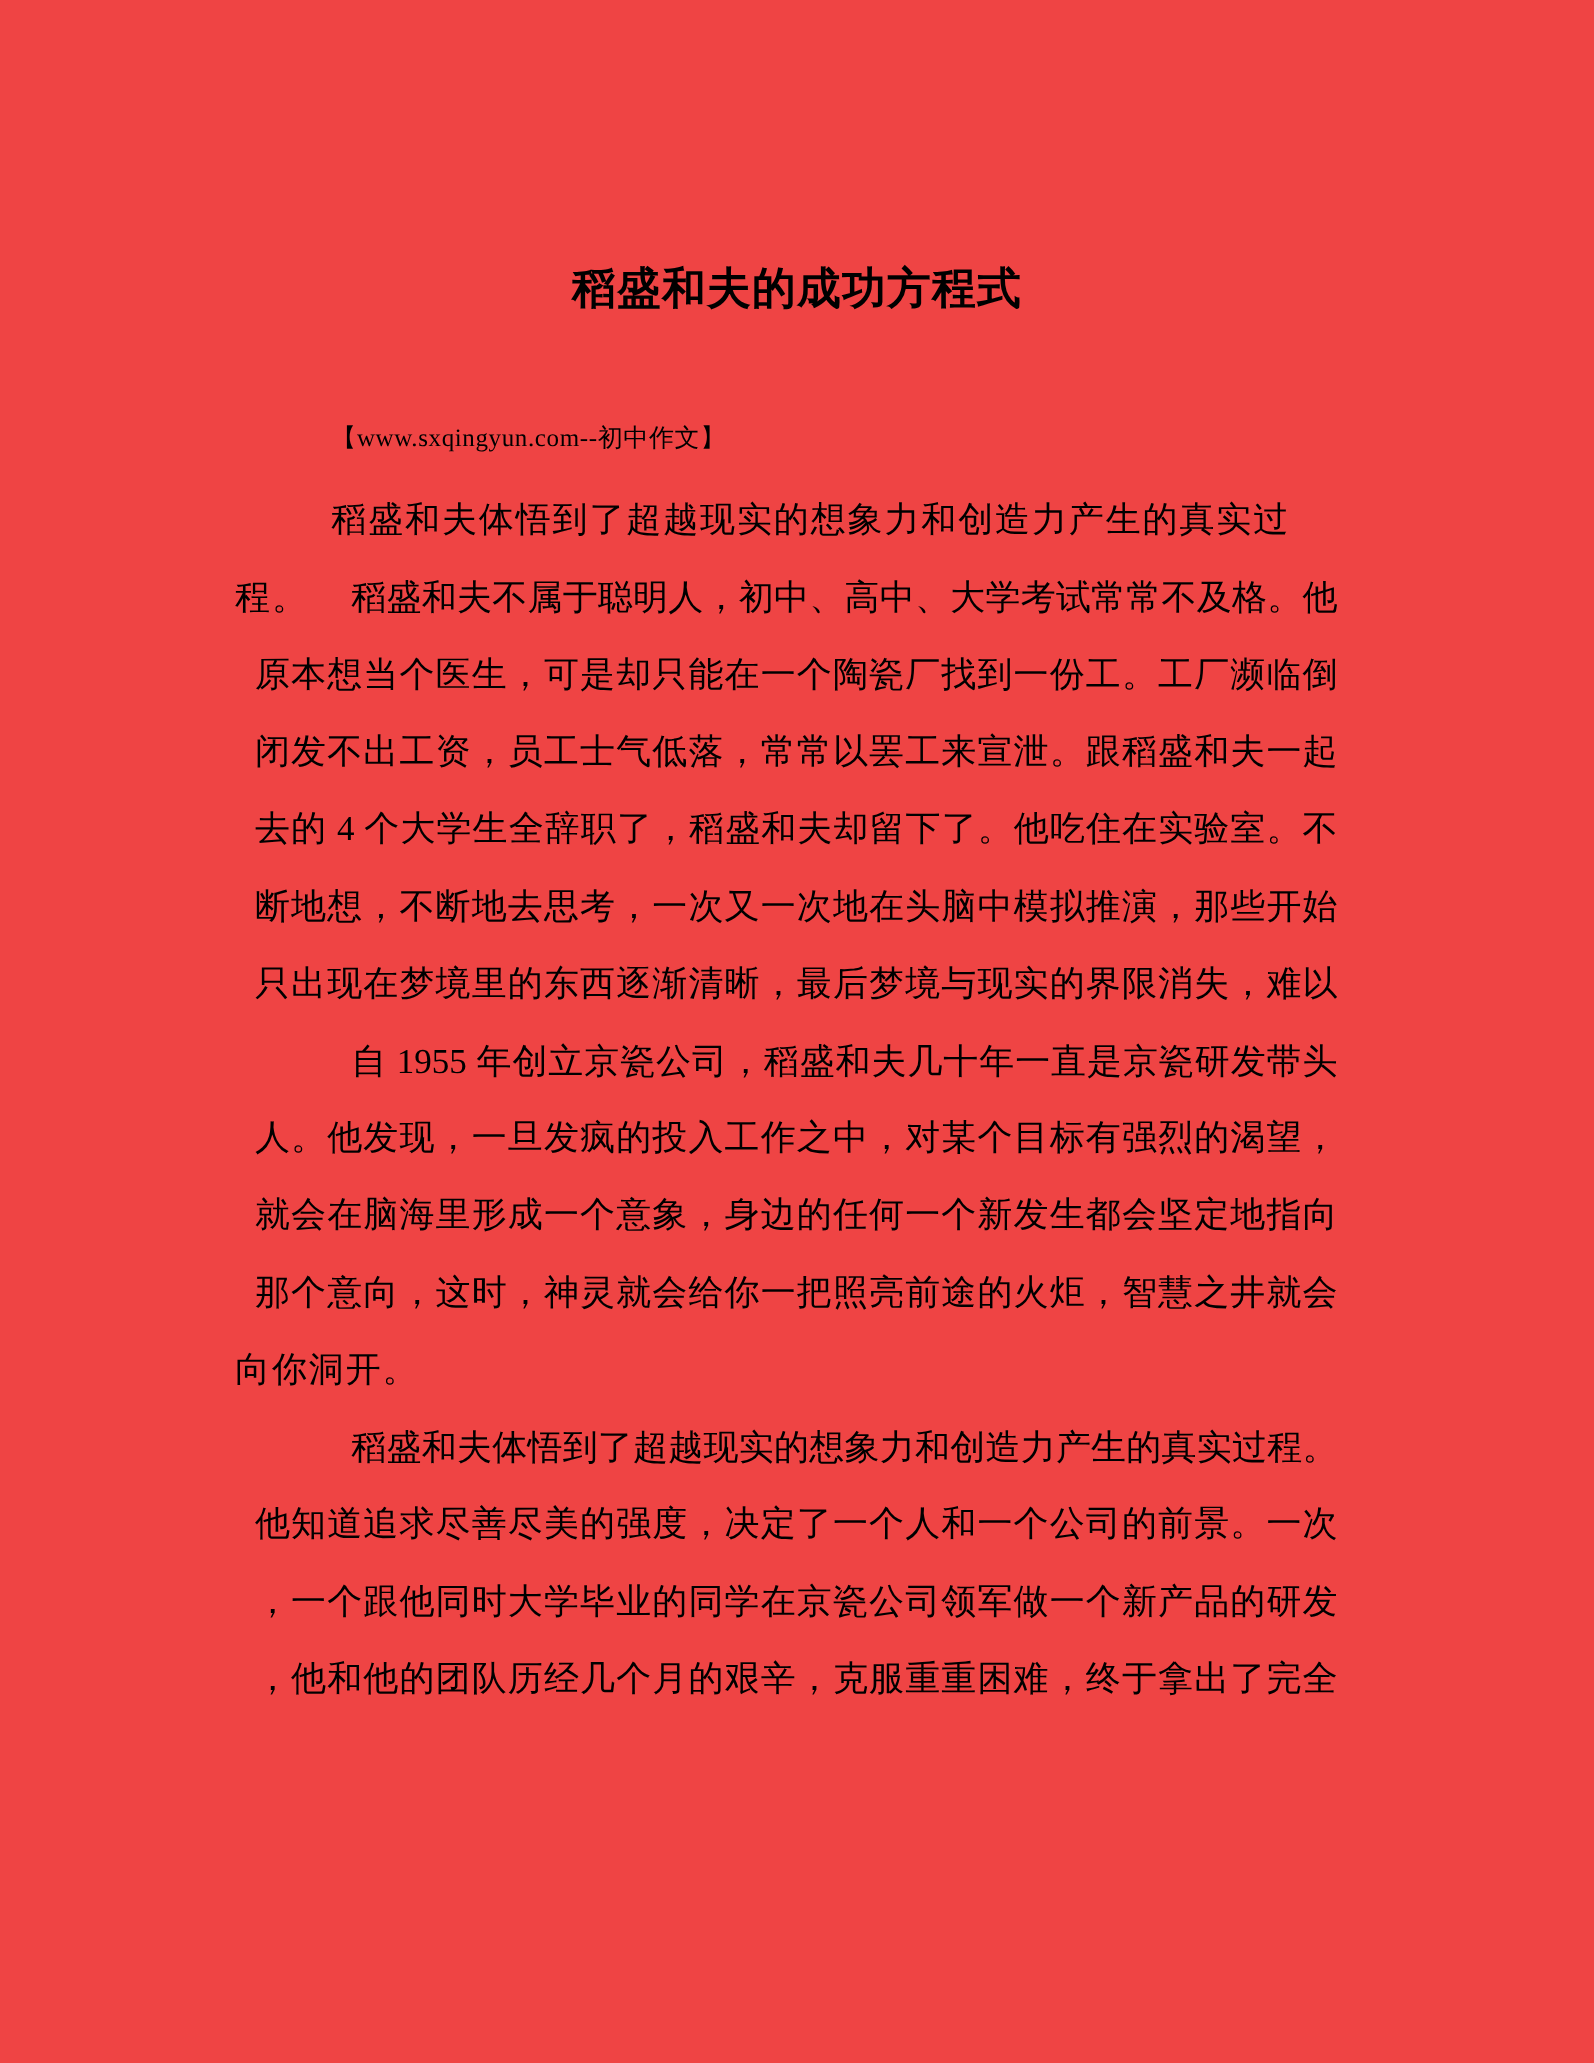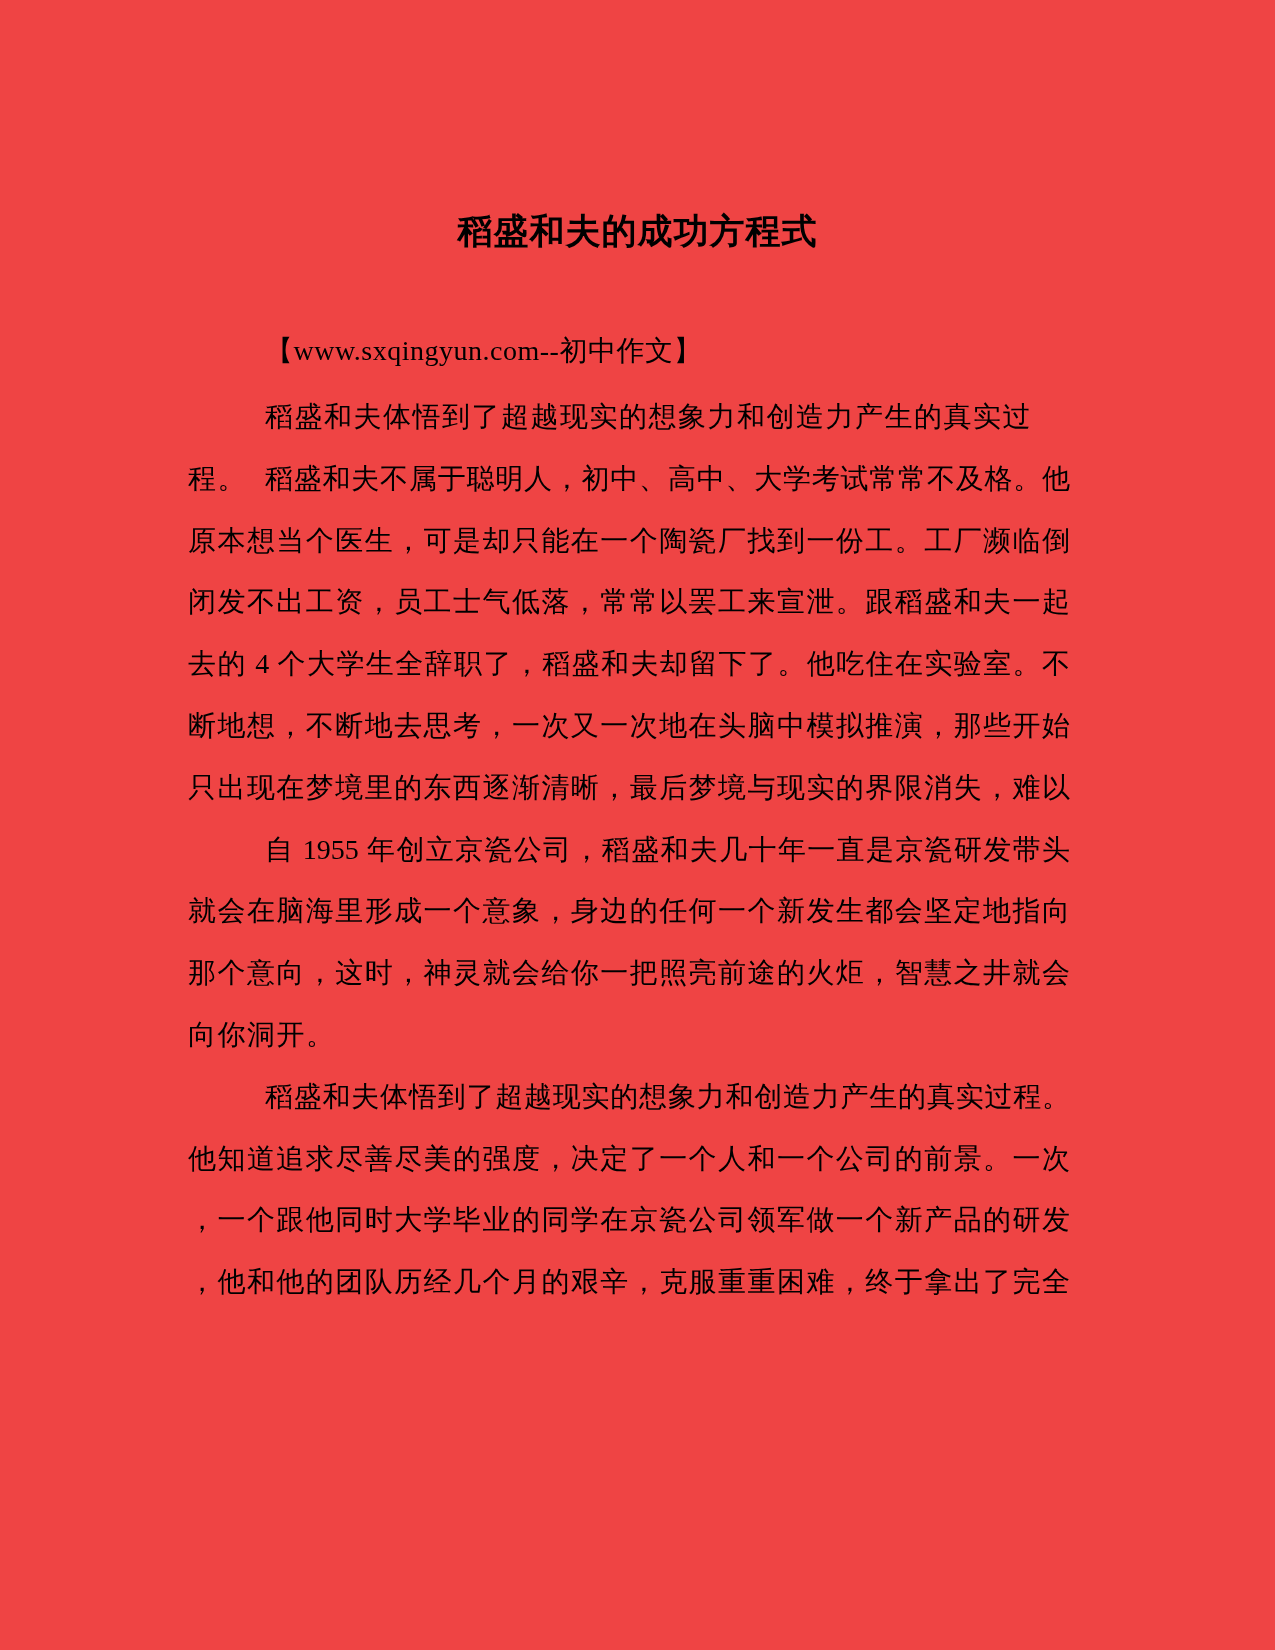--- a/index.html
+++ b/index.html
@@ -25,21 +25,21 @@
     font-family: "DejaVu Sans", "Liberation Sans", sans-serif;
     font-weight: 700;
     font-size: 35px;
     line-height: 46px;
     letter-spacing: 1px;
   }
   .source-line {
     position: absolute;
     left: 265px;
     top: 331px;
-    font-size: 28px;
+    font-size: 20px;
     line-height: 40px;
     letter-spacing: 0.5px;
   }
   .body-text {
     position: absolute;
     left: 188px;
     top: 386px;
     width: 882px;
   }
   .bl {
@@ -47,20 +47,21 @@
     line-height: 61.8px;
     height: 61.8px;
     letter-spacing: 1.5px;
     white-space: pre-wrap;
   }
   .bl.fill {
     letter-spacing: 0;
     text-align: justify;
     text-align-last: justify;
     text-justify: inter-character;
+    margin-left: 16px;
   }
   .bl.ind {
     text-indent: 77px;
   }
 </style>
 </head>
 <body>
 
 <div class="page">
 
@@ -70,20 +71,21 @@
 
   <div class="body-text">
     <div class="bl ind">稻盛和夫体悟到了超越现实的想象力和创造力产生的真实过程。</div>
     <div class="bl ind fill">稻盛和夫不属于聪明人，初中、高中、大学考试常常不及格。他</div>
     <div class="bl fill">原本想当个医生，可是却只能在一个陶瓷厂找到一份工。工厂濒临倒</div>
     <div class="bl fill">闭发不出工资，员工士气低落，常常以罢工来宣泄。跟稻盛和夫一起</div>
     <div class="bl fill">去的 4 个大学生全辞职了，稻盛和夫却留下了。他吃住在实验室。不</div>
     <div class="bl fill">断地想，不断地去思考，一次又一次地在头脑中模拟推演，那些开始</div>
     <div class="bl fill">只出现在梦境里的东西逐渐清晰，最后梦境与现实的界限消失，难以</div>
     <div class="bl ind fill">自 1955 年创立京瓷公司，稻盛和夫几十年一直是京瓷研发带头</div>
+    <div class="bl fill">人。他发现，一旦发疯的投入工作之中，对某个目标有强烈的渴望，</div>
     <div class="bl fill">就会在脑海里形成一个意象，身边的任何一个新发生都会坚定地指向</div>
     <div class="bl fill">那个意向，这时，神灵就会给你一把照亮前途的火炬，智慧之井就会</div>
     <div class="bl">向你洞开。</div>
     <div class="bl ind fill">稻盛和夫体悟到了超越现实的想象力和创造力产生的真实过程。</div>
     <div class="bl fill">他知道追求尽善尽美的强度，决定了一个人和一个公司的前景。一次</div>
     <div class="bl fill">，一个跟他同时大学毕业的同学在京瓷公司领军做一个新产品的研发</div>
     <div class="bl fill">，他和他的团队历经几个月的艰辛，克服重重困难，终于拿出了完全</div>
   </div>
 
 </div>

